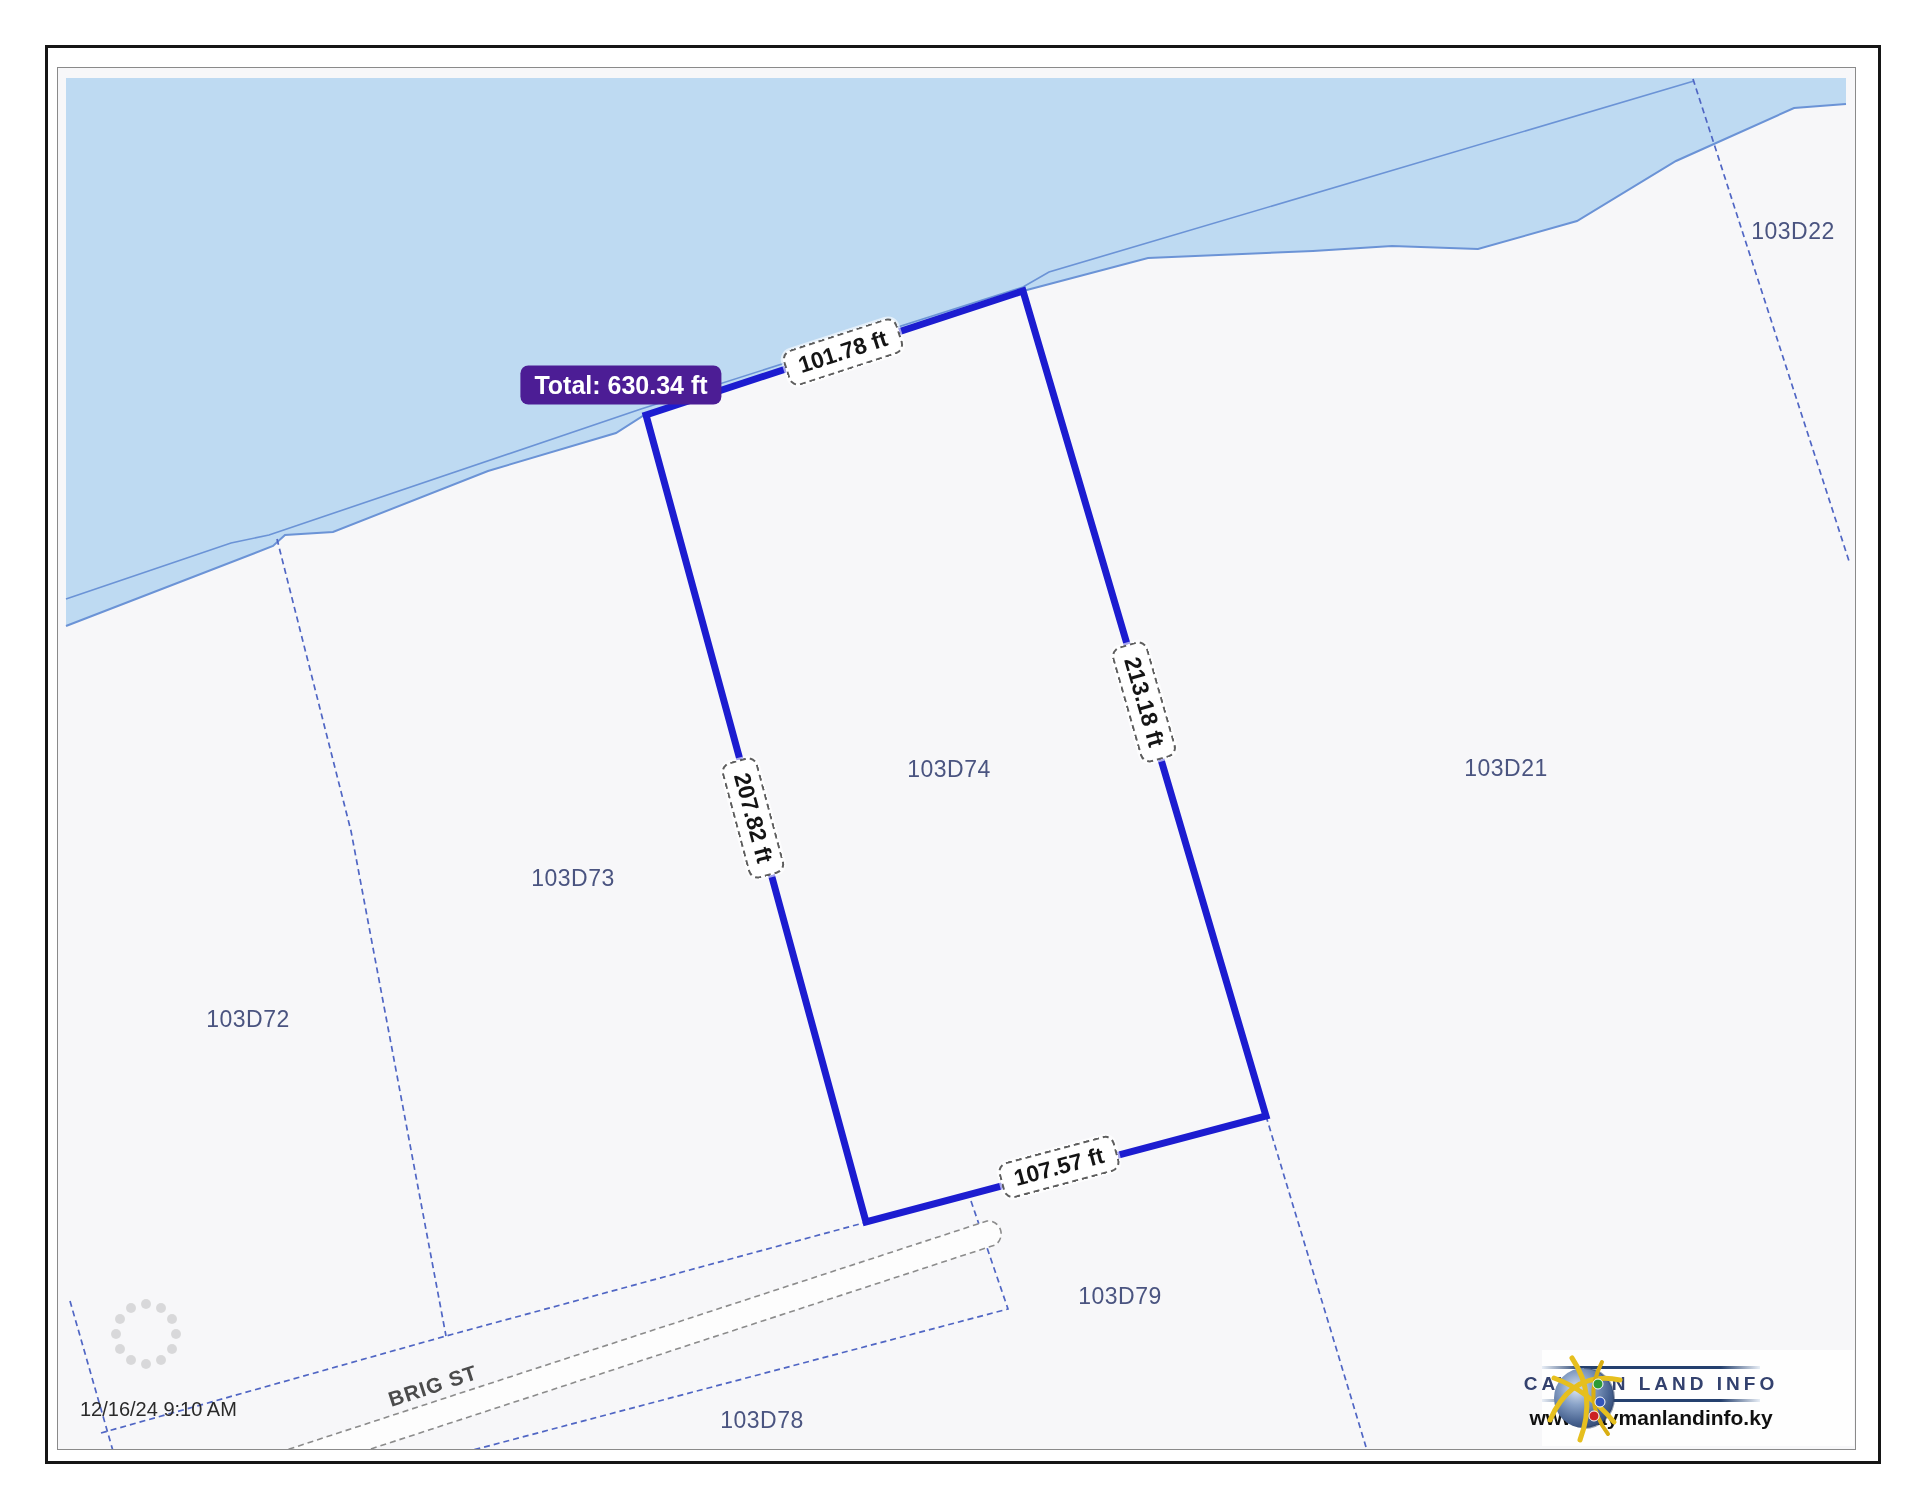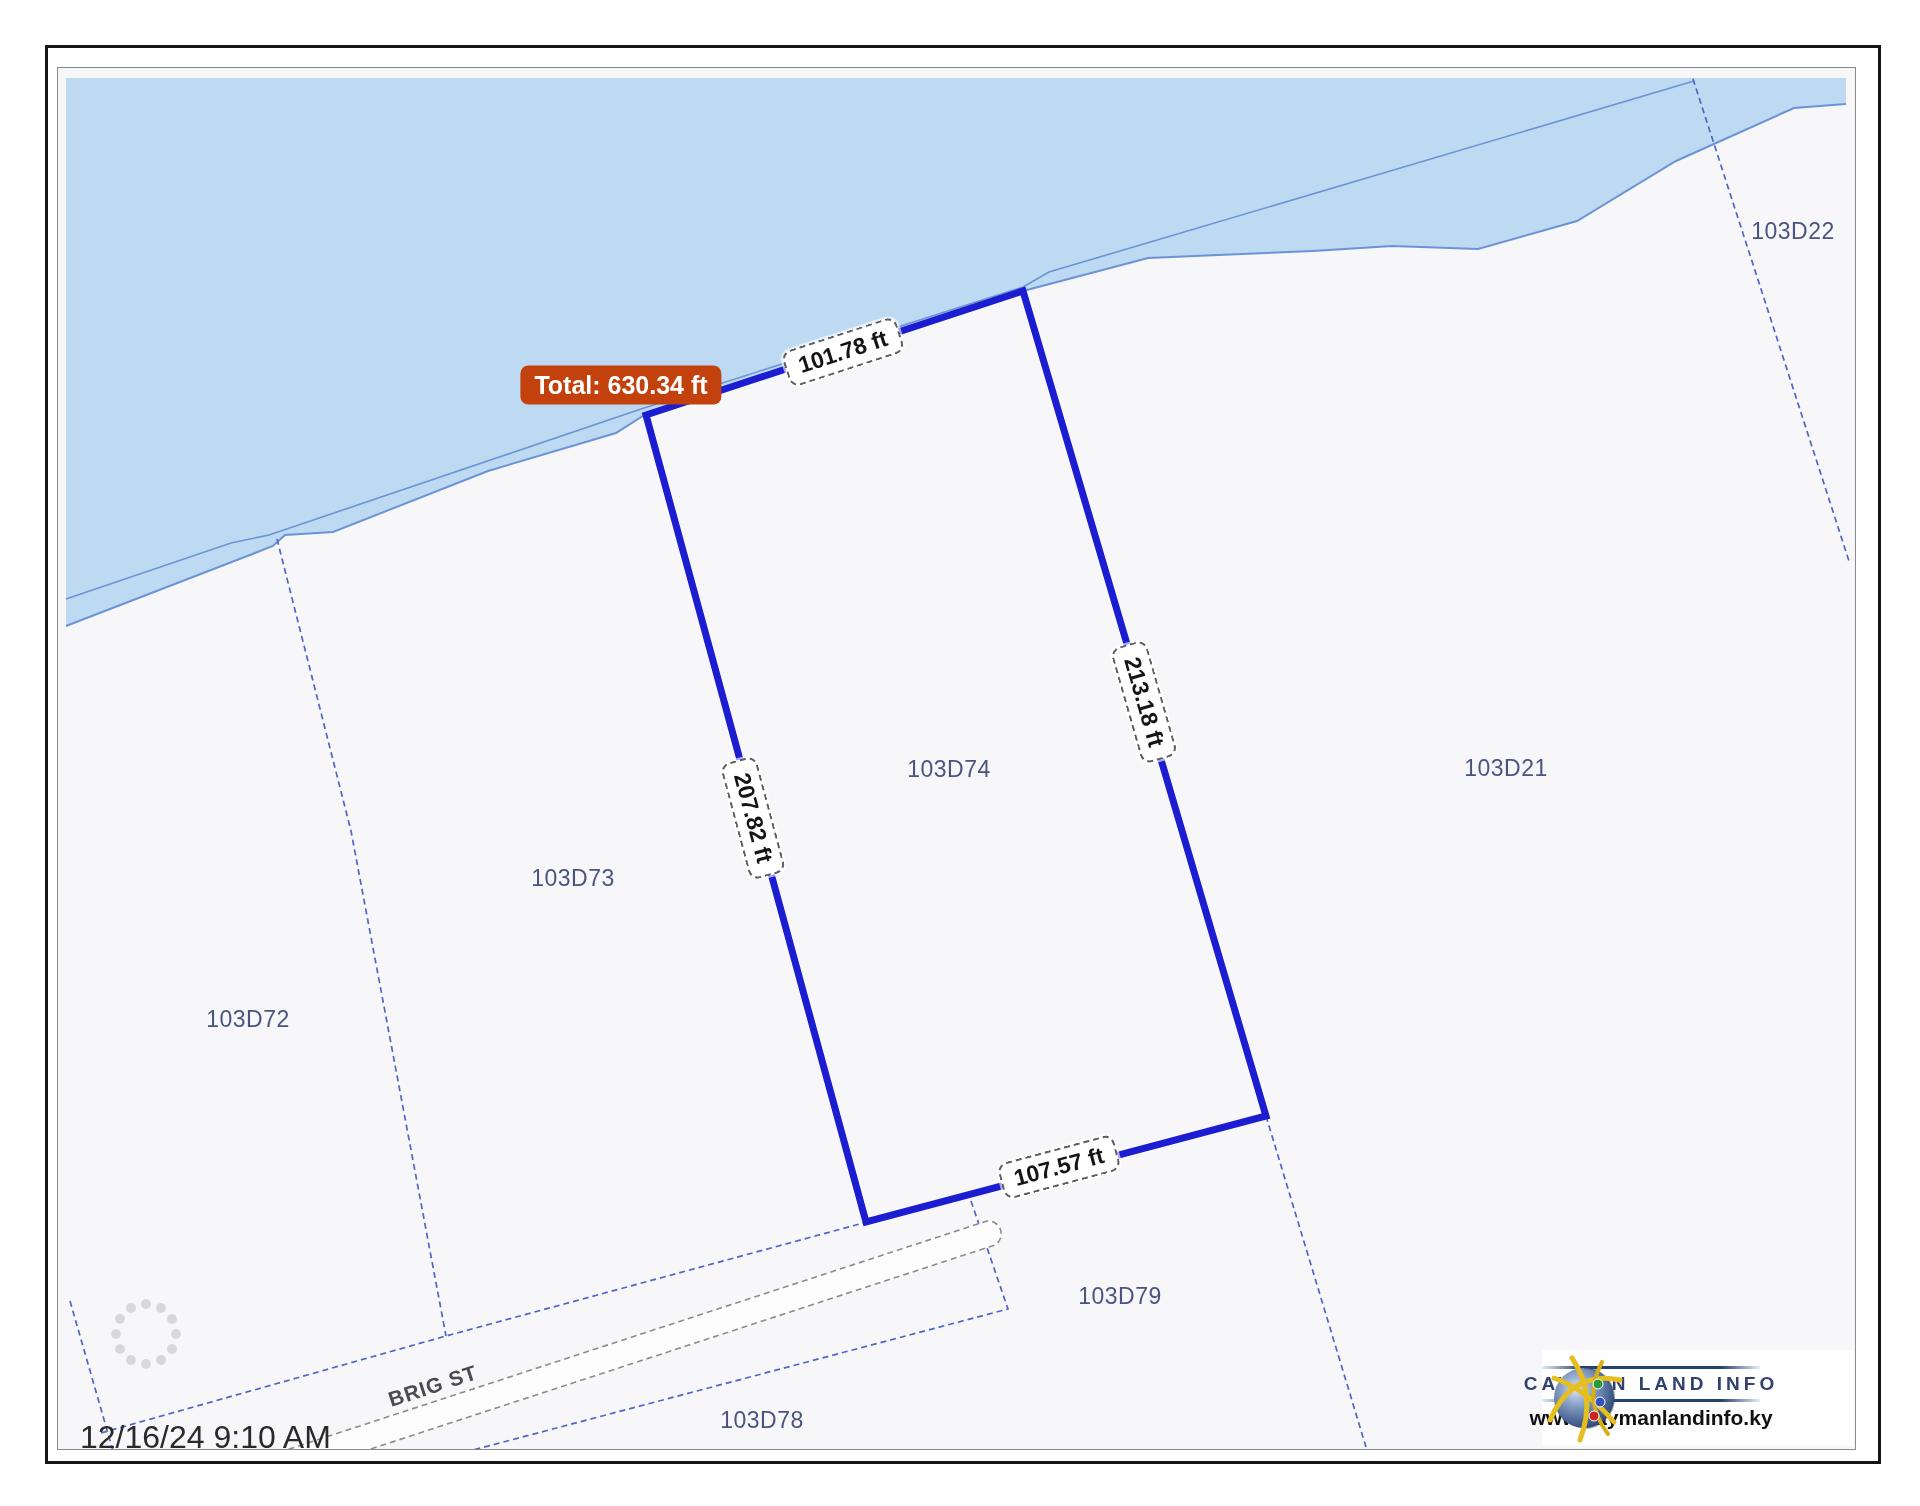--- a/index.html
+++ b/index.html
@@ -22,29 +22,29 @@
     white-space:nowrap;
   }
   .measure-label{
     position:absolute;transform-origin:center;
     background:#ffffff;border:2px dashed #5e5e5e;border-radius:10px;
     padding:3px 12px;font-size:23px;font-weight:700;color:#141414;
     white-space:nowrap;box-shadow:0 0 0 2px rgba(255,255,255,0.6);
   }
   .total-tooltip{
     position:absolute;transform:translate(-50%,-50%);
-    background:#c2410c;color:#ffffff;border-radius:8px;
+    background:#4c1d95;color:#ffffff;border-radius:8px;
     padding:5px 14px;font-size:25px;font-weight:700;white-space:nowrap;
   }
   .street-label{
     position:absolute;font-size:21px;font-weight:700;color:#4b4b4b;
     letter-spacing:1px;white-space:nowrap;
   }
   .timestamp{
-    position:absolute;left:22px;top:1330px;font-size:32px;color:#2a2a2a;margin-top:21px;
+    position:absolute;left:22px;top:1330px;font-size:20px;color:#2a2a2a;
   }
   .logo-block{
     position:absolute;left:1484px;top:1282px;width:312px;height:96px;
     background:#fefefe;display:flex;align-items:center;gap:6px;
   }
   .logo-text{display:flex;flex-direction:column;align-items:center;width:218px;}
   .logo-rule{width:100%;height:3px;
     background:linear-gradient(90deg,#e8eef6,#24406e 18%,#24406e 82%,#e8eef6);}
   .logo-title{
     font-size:19px;font-weight:700;color:#33416e;letter-spacing:4px;

